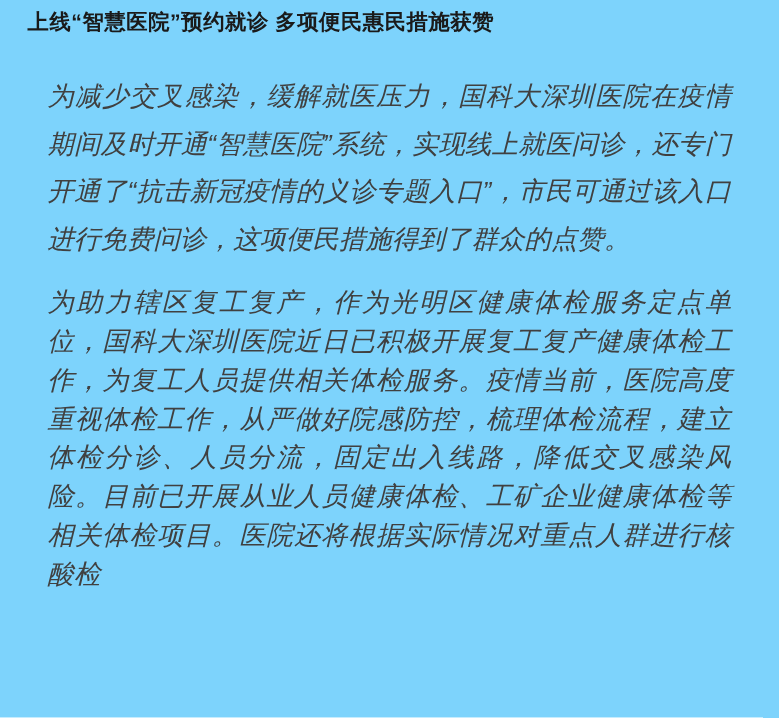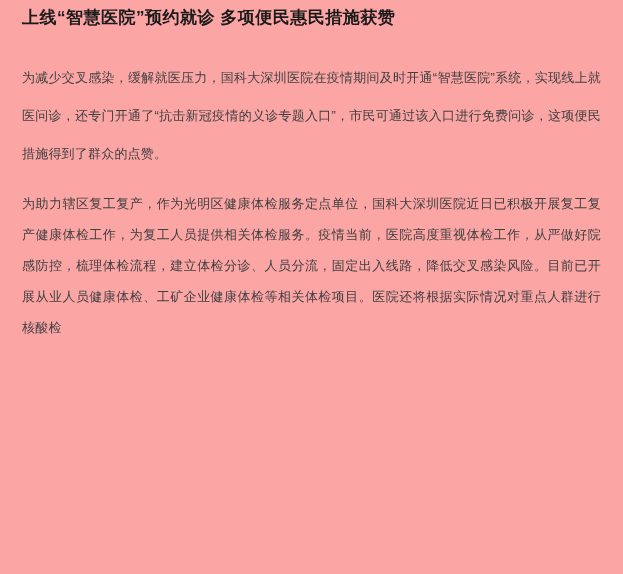--- a/index.html
+++ b/index.html
@@ -6,40 +6,41 @@
       margin: 0;
       padding: 0;
       background: #ffffff;
     }
     .page {
       position: relative;
       box-sizing: border-box;
       width: 623px;
       height: 574px;
       overflow: hidden;
-      background: #fca5a5;
+      background: #7dd3fc;
       padding: 8px 22px 0 22px;
       font-family: "Liberation Sans", "DejaVu Sans", sans-serif;
     }
     .title {
       margin: 0;
       font-size: 17px;
       line-height: 20px;
       font-weight: 700;
       color: #1a1a1a;
       letter-spacing: 0.5px;
     }
     .para {
-      margin: 0;
+      margin: 16px;
       color: #404040;
-      font-size: 13px;
+      font-size: 21px;
       letter-spacing: 0.2px;
       text-align: justify;
       text-justify: inter-ideograph;
       word-break: break-all;
+      font-style: italic;
     }
     .para-1 {
       margin-top: 31px;
       line-height: 38px;
     }
     .para-2 {
       margin-top: 18px;
       line-height: 35px;
     }
     .para-3 {

